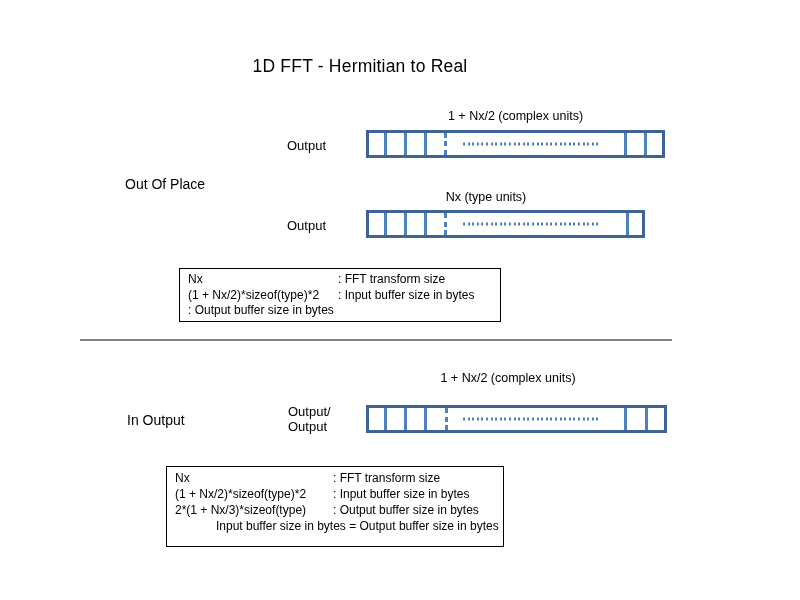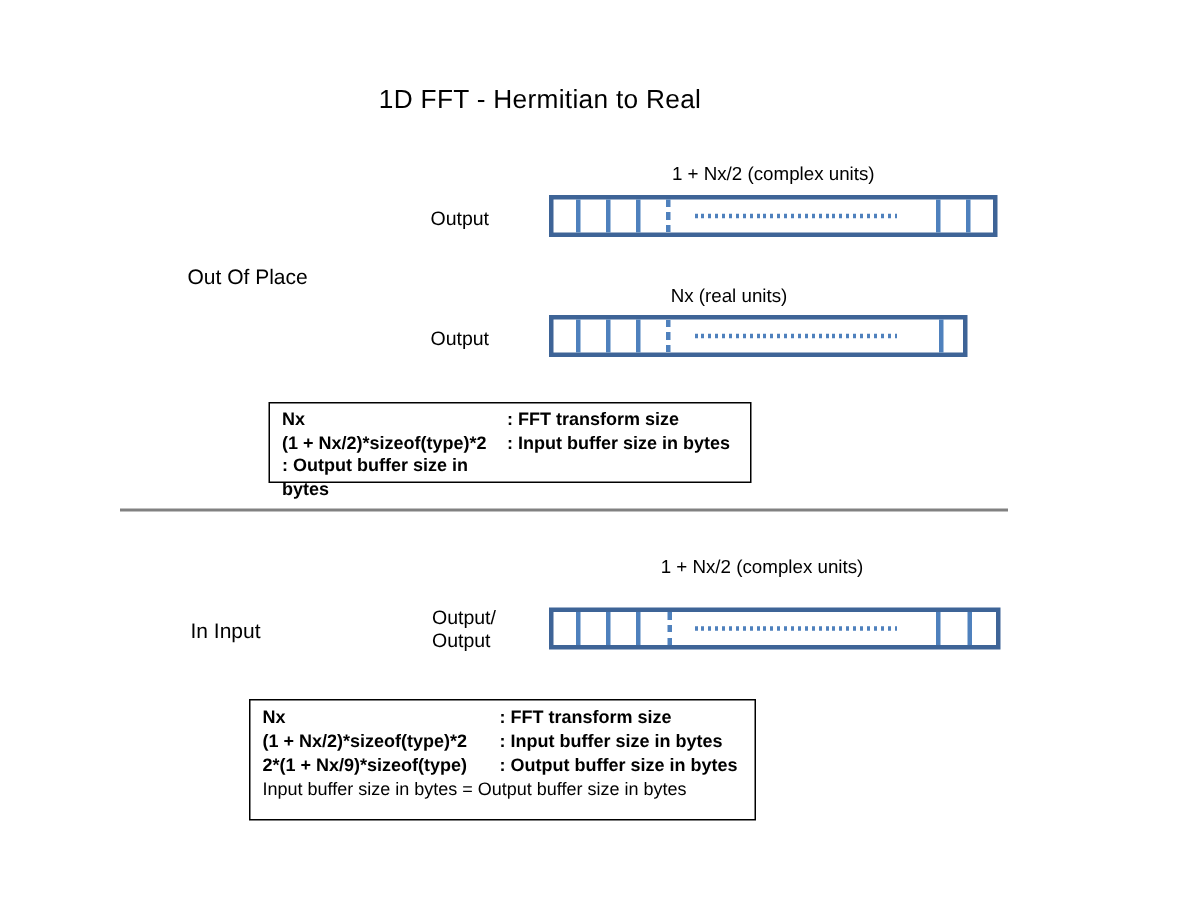--- a/index.html
+++ b/index.html
@@ -28,25 +28,25 @@
   .dots{
     position:absolute; top:50%; height:3px; transform:translateY(-50%);
     background:repeating-linear-gradient(90deg, var(--dots,#4f81bd) 0 2px, transparent 2px 4.6px);
   }
   
   .legend{
     position:absolute; box-sizing:border-box; background:#fff;
     border:1.5px solid var(--legend-border,#000);
     font-size:12px; line-height:15.5px; padding:3px 4px 0 8px;
   }
-  .lrow{display:grid;font-weight:bold;}
+  .lrow{display:grid;}
   #legend1 .lrow{grid-template-columns:150px 1fr;}
   #legend2 .lrow{grid-template-columns:158px 1fr;}
   #legend2{line-height:16px;}
-  .legend-footer{white-space:nowrap;}
+  .legend-footer{white-space:nowrap;margin-left:41px;}
   #section-divider{height:2px; background:var(--section-divider,#818181);}
 </style>
 </head>
 <body>
 
 <div id="slide" style="--bar-border: #3e6497; --bar-divider: #4f81bd; --dots: #4f81bd; --section-divider: #818181; --legend-border: #000000;">
 
   <div class="abs" id="slide-title">1D FFT - Hermitian to Real</div>
 
   <div class="abs section-label" style="left:125px; top:176px;">Out Of Place</div>
@@ -56,21 +56,21 @@
   <div class="bar" style="left: 366px; top: 130px; width: 299px; height: 28px;">
       <div class="vdiv" style="left: 14.5px;"></div>
       <div class="vdiv" style="left: 34.5px;"></div>
       <div class="vdiv" style="left: 54.5px;"></div>
       <div class="vdiv" style="left: 254.5px;"></div>
       <div class="vdiv" style="left: 274.5px;"></div>
       <div class="vdash" style="left: 74.5px;"></div>
       <div class="dots" style="left: 94px; width: 135px;"></div>
     </div>
 
-  <div class="abs caption" style="left:366px; top:189px; width:240px;">Nx (real units)</div>
+  <div class="abs caption" style="left:366px; top:189px; width:240px;">Nx (type units)</div>
   <div class="abs row-label" style="left:287px; top:218px;">Output</div>
   <div class="bar" style="left: 366px; top: 210px; width: 279px; height: 28px;">
       <div class="vdiv" style="left: 14.5px;"></div>
       <div class="vdiv" style="left: 34.5px;"></div>
       <div class="vdiv" style="left: 54.5px;"></div>
       <div class="vdiv" style="left: 256.5px;"></div>
       <div class="vdash" style="left: 74.5px;"></div>
       <div class="dots" style="left: 94px; width: 135px;"></div>
     </div>
 
@@ -83,21 +83,21 @@
       <span>(1 + Nx/2)*sizeof(type)*2</span>
       <span>: Input buffer size in bytes</span>
     </div>
     <div class="lrow">
       <span>: Output buffer size in bytes</span>
     </div>
   </div>
 
   <div class="abs" id="section-divider" style="left:80px; top:339px; width:676px;"></div>
 
-  <div class="abs section-label" style="left:127px; top:412px;">In Input</div>
+  <div class="abs section-label" style="left:127px; top:412px;">In Output</div>
 
   <div class="abs caption" style="left:366px; top:370px; width:284px;">
     <div>1 + Nx/2 (complex units)</div>
   </div>
 
   <div class="abs row-label" style="left:288px; top:404px; line-height:15px;">
     <div>Output/</div>
     <div>Output</div>
   </div>
 
@@ -114,19 +114,19 @@
   <div class="legend" id="legend2" style="left:166px; top:466px; width:338px; height:81px;">
     <div class="lrow">
       <span>Nx</span>
       <span>: FFT transform size</span>
     </div>
     <div class="lrow">
       <span>(1 + Nx/2)*sizeof(type)*2</span>
       <span>: Input buffer size in bytes</span>
     </div>
     <div class="lrow">
-      <span>2*(1 + Nx/9)*sizeof(type)</span>
+      <span>2*(1 + Nx/3)*sizeof(type)</span>
       <span>: Output buffer size in bytes</span>
     </div>
     <div class="legend-footer">Input buffer size in bytes = Output buffer size in bytes</div>
   </div>
 
 </div>
 
 </body></html>

